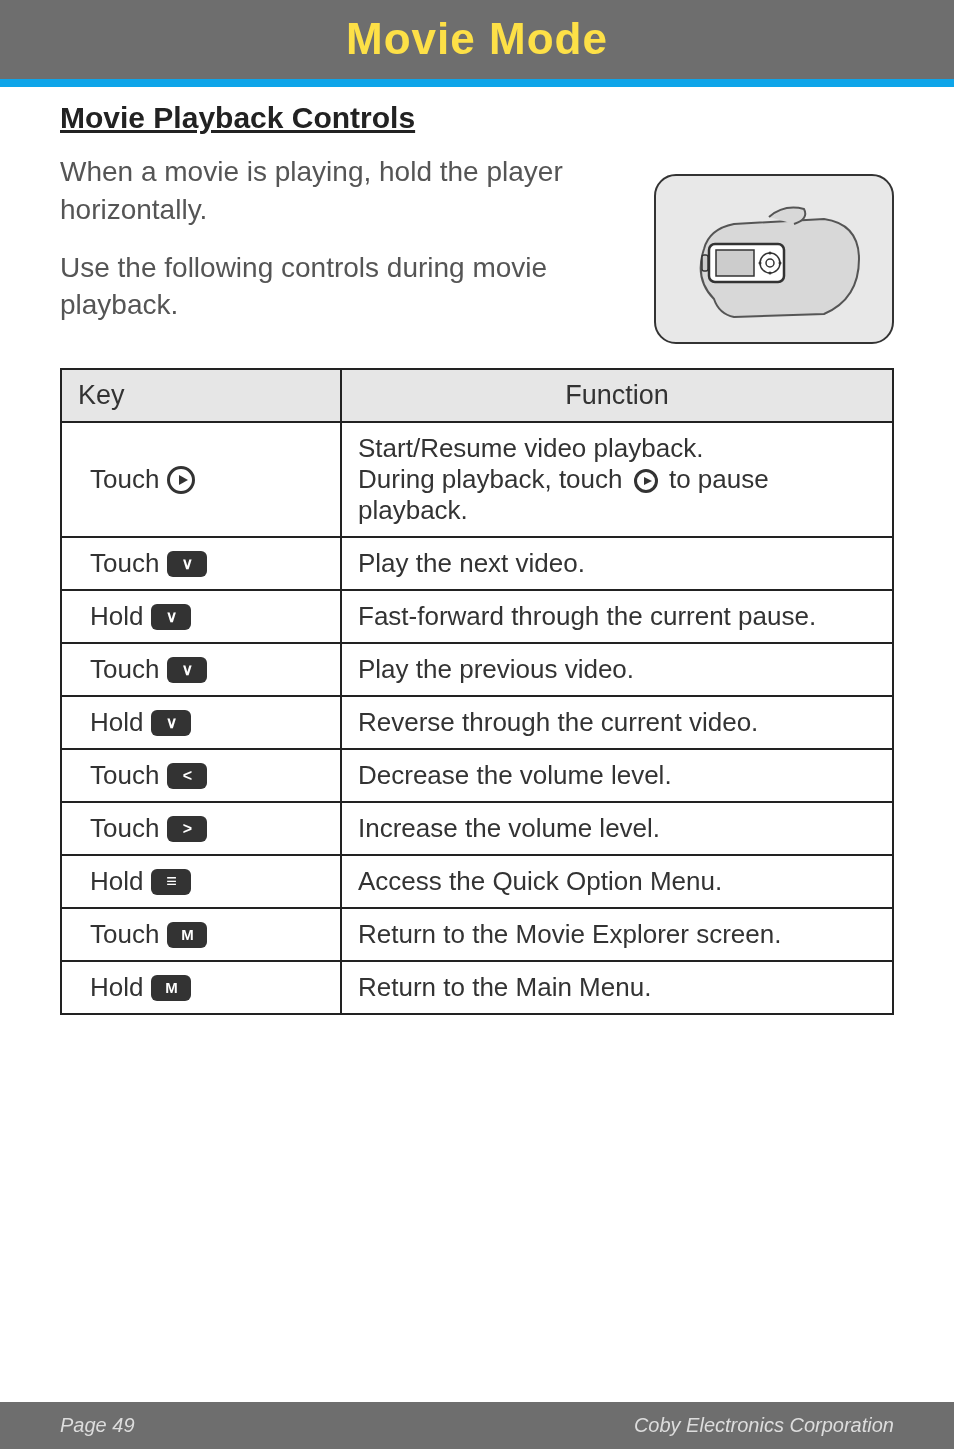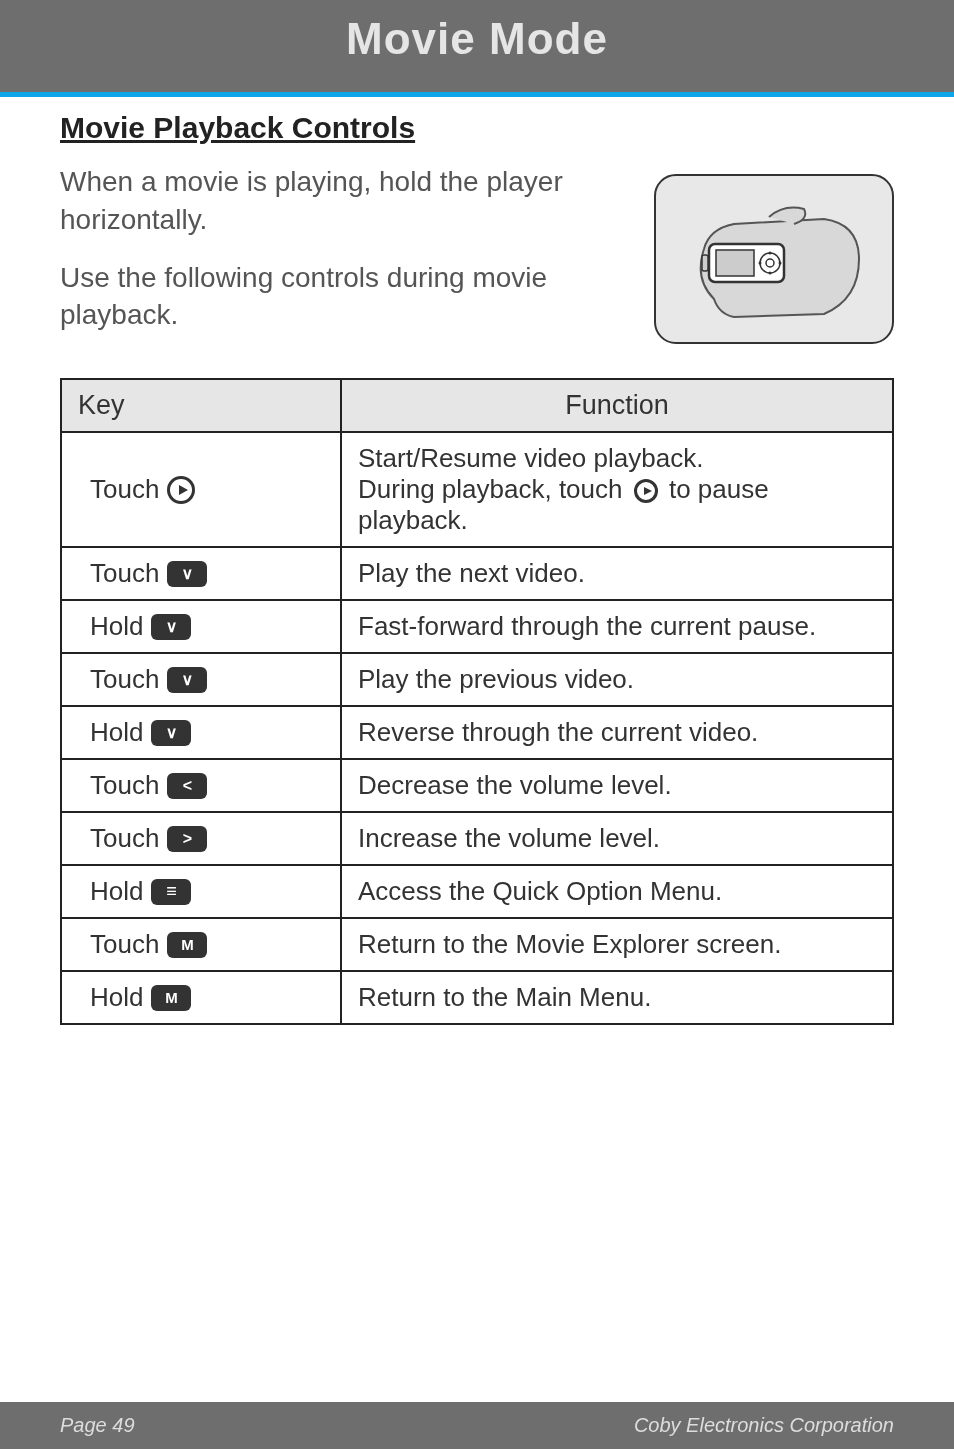--- a/index.html
+++ b/index.html
@@ -1,22 +1,22 @@
 <!DOCTYPE html>
 <html><head>
 <meta charset="utf-8">
 <style>
   * { box-sizing: border-box; margin: 0; padding: 0; }
   html, body { width: 954px; height: 1449px; font-family: Arial, Helvetica, sans-serif; background: #b0b0b0; }
   .page { width: 954px; height: 1449px; background: #fff; position: relative; display: flex; flex-direction: column; }
-  .title-bar { background: #6e6e6e; color: #e5e5e5; text-align: center; padding: 14px 0 28px 0; border-bottom: 5px solid #0ea5e9; }
+  .title-bar { background: #6e6e6e; color: #fde047; text-align: center; padding: 14px 0 15px 0; border-bottom: 8px solid #0ea5e9; }
   .title-bar h1 { font-weight: bold; font-size: 44px; letter-spacing: 1px; }
   .content { padding: 14px 60px 0 60px; flex: 1; }
   .section-title { font-size: 30px; font-weight: bold; text-decoration: underline; margin-bottom: 18px; color: #222; }
-  .intro-row { display: flex; gap: 20px; margin-bottom: 24px; align-items: center; }
+  .intro-row { display: flex; gap: 20px; margin-bottom: 24px; align-items: flex-end; }
   .intro-text { flex: 1; font-size: 28px; color: #555; line-height: 1.35; }
   .intro-text p { margin-bottom: 20px; }
   .illustration { width: 240px; height: 170px; border: 2px solid #333; border-radius: 22px; background: #e8e8e8; display: flex; align-items: center; justify-content: center; position: relative; }
   .hand-svg { width: 200px; height: 140px; }
   table { width: 100%; border-collapse: collapse; font-size: 26px; color: #333; }
   th, td { border: 2px solid #222; padding: 10px 16px; text-align: left; vertical-align: middle; }
   th { background: #e6e6e6; font-weight: normal; font-size: 27px; }
   th.func { text-align: center; }
   .key-cell { width: 280px; }
   .key-label { display: inline-flex; align-items: center; gap: 8px; margin-left: 12px; }

